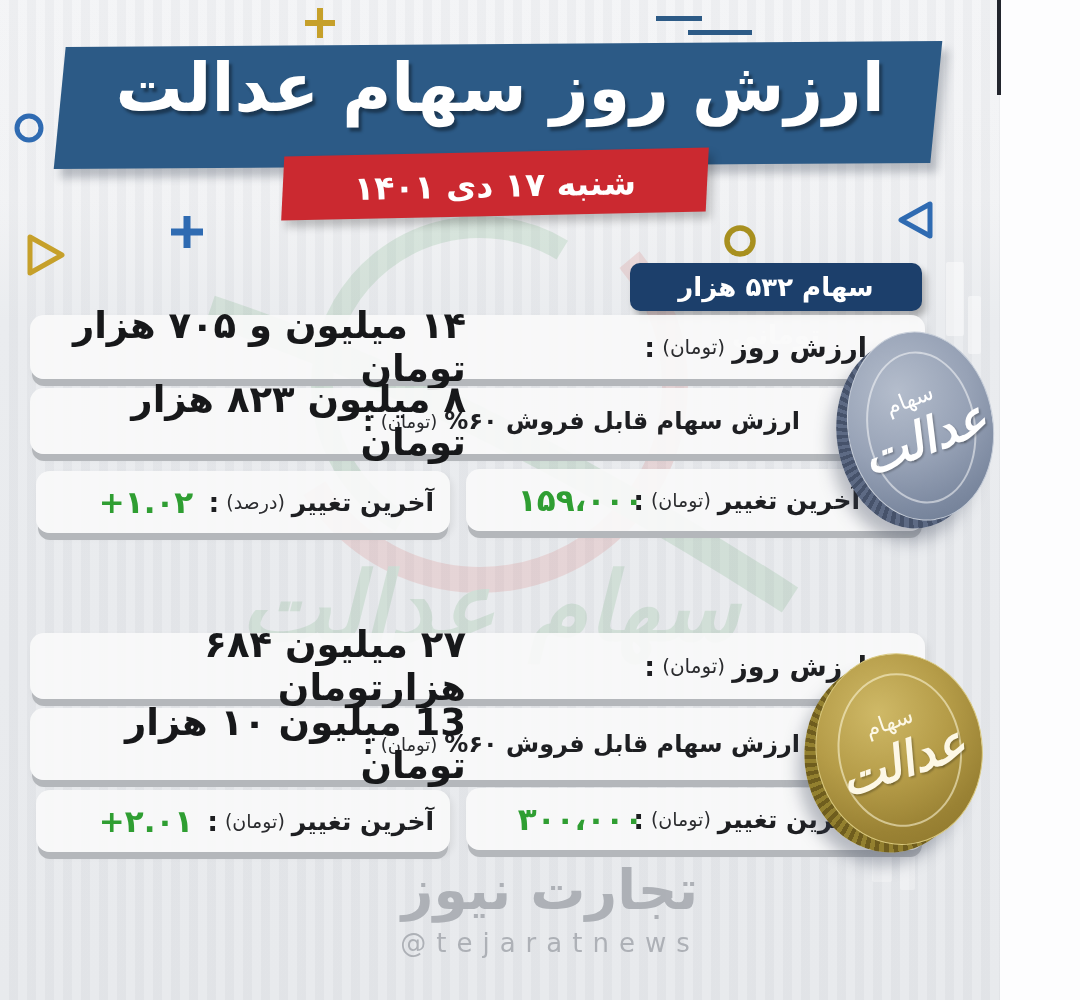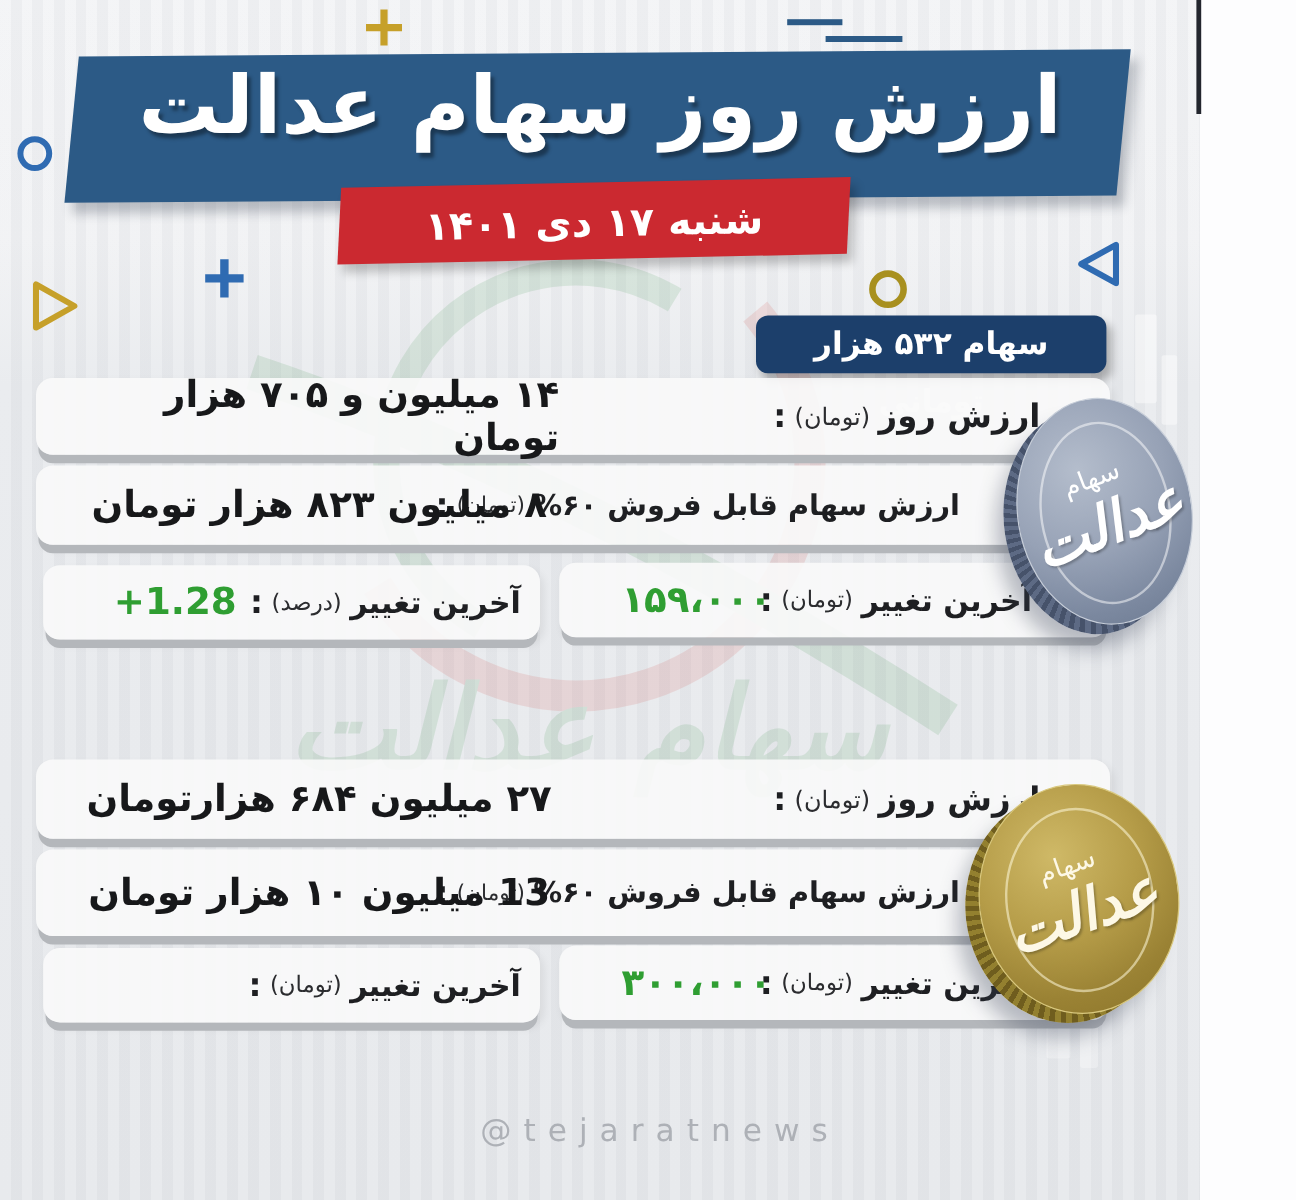--- a/index.html
+++ b/index.html
@@ -49,21 +49,21 @@
   .lbl .colon{font-size:27px;font-weight:bold;}
   .row.first .lbl{right:58px;}
   .row.second .lbl{right:125px;font-size:24px;}
   .row.second .lbl .note{font-size:18px;}
   .chg .lbl{font-size:25px;}
   .chg.right-box .lbl{right:64px;}
   .chg.left-box .lbl{right:16px;}
   .chg .lbl .note{font-size:19px;}
 
   .val{position:absolute;left:36px;top:0;height:100%;width:400px;display:flex;
-    align-items:center;justify-content:center;font-size:31px;font-weight:bold;color:#17181a;}
+    align-items:center;justify-content:center;font-size:37px;font-weight:bold;color:#17181a;}
   .chg .val{color:#2f9e32;width:185px;left:22px;font-size:31px;}
   .chg.left-box .val{width:160px;left:30px;}
   .ltr{direction:ltr;unicode-bidi:isolate;}
 
   
   .coin{position:absolute;}
   .coin-silver{left:846px;top:331px;width:150px;height:196px;transform:rotate(-9deg);}
   .coin-gold{left:814px;top:653px;width:172px;height:198px;transform:rotate(-7deg);}
   .coin .edge{position:absolute;left:-10px;top:8px;width:96%;height:96%;border-radius:50%;
     box-shadow:-8px 12px 16px rgba(60,70,90,.35);}
@@ -169,21 +169,21 @@
       <span class="colon">:</span>
     </div>
     <div class="val ltr">۱۵۹،۰۰۰</div>
   </div>
   <div class="chg left-box chg-s1-p">
     <div class="lbl">
       <span>آخرین تغییر</span>
       <span class="note">(درصد)</span>
       <span class="colon">:</span>
     </div>
-    <div class="val ltr">+1.28</div>
+    <div class="val ltr">+۱.۰۲</div>
   </div>
 
   <div class="coin coin-silver">
     <div class="edge"></div>
     <div class="face"></div>
     <div class="ring"></div>
     <div class="txt">
       <span class="small">سهام</span>
       <span class="main">عدالت</span>
     </div>
@@ -215,27 +215,29 @@
       <span class="colon">:</span>
     </div>
     <div class="val ltr">۳۰۰،۰۰۰</div>
   </div>
   <div class="chg left-box chg-s2-p">
     <div class="lbl">
       <span>آخرین تغییر</span>
       <span class="note">(تومان)</span>
       <span class="colon">:</span>
     </div>
+    <div class="val ltr">+۲.۰۱</div>
   </div>
 
   <div class="coin coin-gold">
     <div class="edge"></div>
     <div class="face"></div>
     <div class="ring"></div>
     <div class="txt">
       <span class="small">سهام</span>
       <span class="main">عدالت</span>
     </div>
   </div>
 
+  <div class="brand-logo">تجارت نیوز</div>
   <div class="handle">@tejaratnews</div>
 
 </div>
 
 </body></html>

